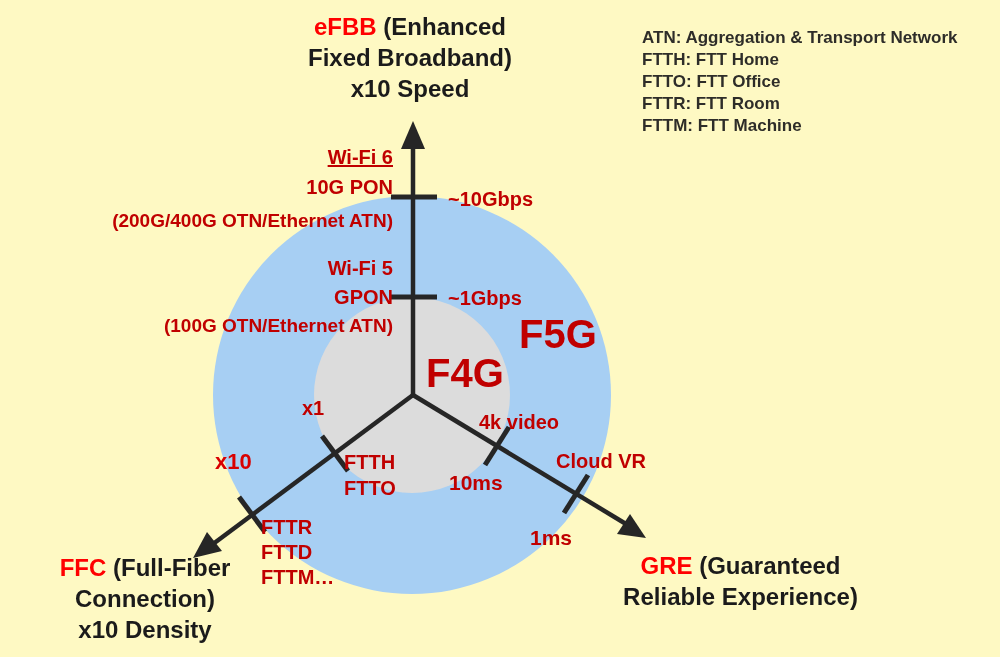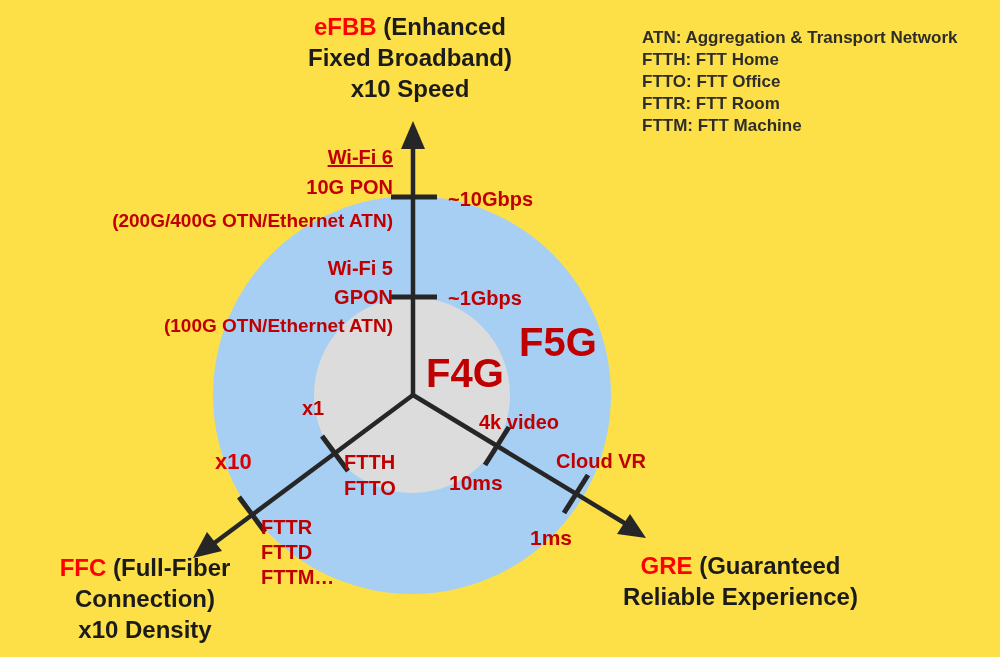--- a/index.html
+++ b/index.html
@@ -1,17 +1,17 @@
 <!DOCTYPE html>
 <html><head>
 <meta charset="utf-8">
 <style>
   html,body{margin:0;padding:0;background:#000;}
   .stage{
-    position:relative;width:1000px;height:657px;background:#fde047;
+    position:relative;width:1000px;height:657px;background:#fef9c3;
     font-family:"Liberation Sans",sans-serif;font-weight:bold;overflow:hidden;
   }
   .stage svg{position:absolute;left:0;top:0;}
   .lbl{position:absolute;white-space:nowrap;line-height:1.1;}
   .red{color:#ff0000;}
   .dred{color:#c00000;}
   .bred{color:#d90000;}
   .faint{color:#1b1b1b;}
   .legendc{color:#2e2d29;}
   .title{font-size:24px;line-height:31px;text-align:center;color:#1b1b1b;}
@@ -70,21 +70,21 @@
 
   <div class="lbl axis20 dred ra" style="right:607px;top:146px;text-decoration:underline;">Wi-Fi 6</div>
   <div class="lbl axis20 dred ra" style="right:607px;top:176px;">10G PON</div>
   <div class="lbl axis20 dred" style="left:448px;top:188px;">~10Gbps</div>
   <div class="lbl axis19 dred ra" style="right:607px;top:211px;">(200G/400G OTN/Ethernet ATN)</div>
   <div class="lbl axis20 dred ra" style="right:607px;top:257px;">Wi-Fi 5</div>
   <div class="lbl axis20 dred ra" style="right:607px;top:286px;">GPON</div>
   <div class="lbl axis20 dred" style="left:448px;top:287px;">~1Gbps</div>
   <div class="lbl axis19 dred ra" style="right:607px;top:316px;">(100G OTN/Ethernet ATN)</div>
 
-  <div class="lbl ring" style="left:519px;top:320px;">F5G</div>
+  <div class="lbl ring" style="left:519px;top:312px;">F5G</div>
   <div class="lbl ring" style="left:426px;top:351px;">F4G</div>
 
   <div class="lbl axis20 dred" style="left:302px;top:397px;">x1</div>
   <div class="lbl axis22 bred" style="left:215px;top:450px;">x10</div>
   <div class="lbl axis20 dred" style="left:344px;top:449px;line-height:26px;">
     <div>FTTH</div>
     <div>FTTO</div>
   </div>
   <div class="lbl axis20 dred" style="left:261px;top:515px;line-height:25px;">
     <div>FTTR</div>

